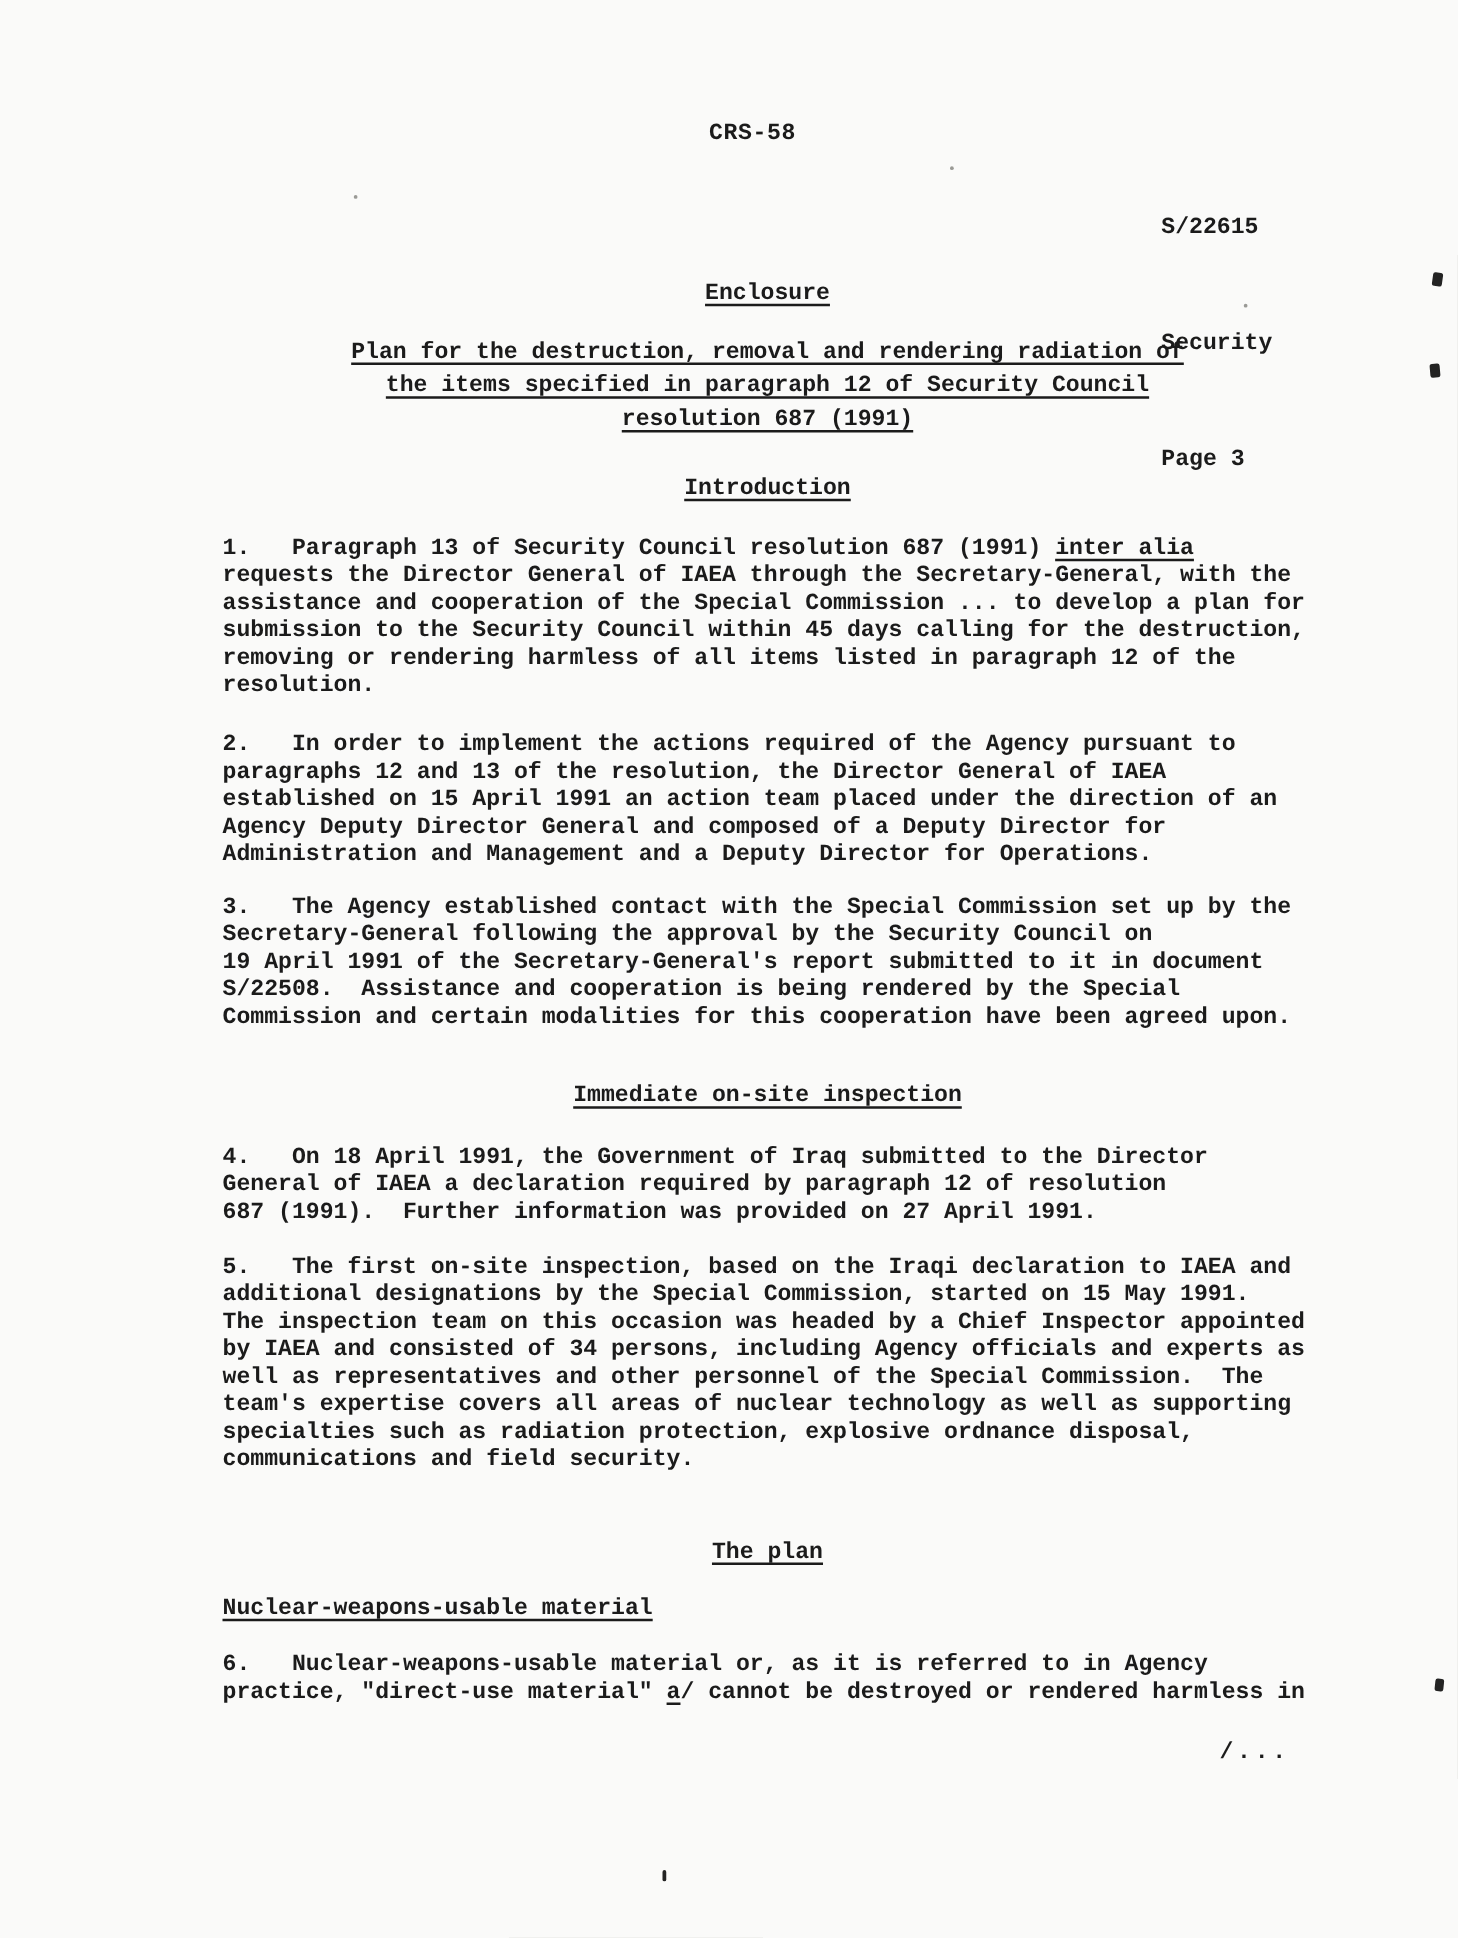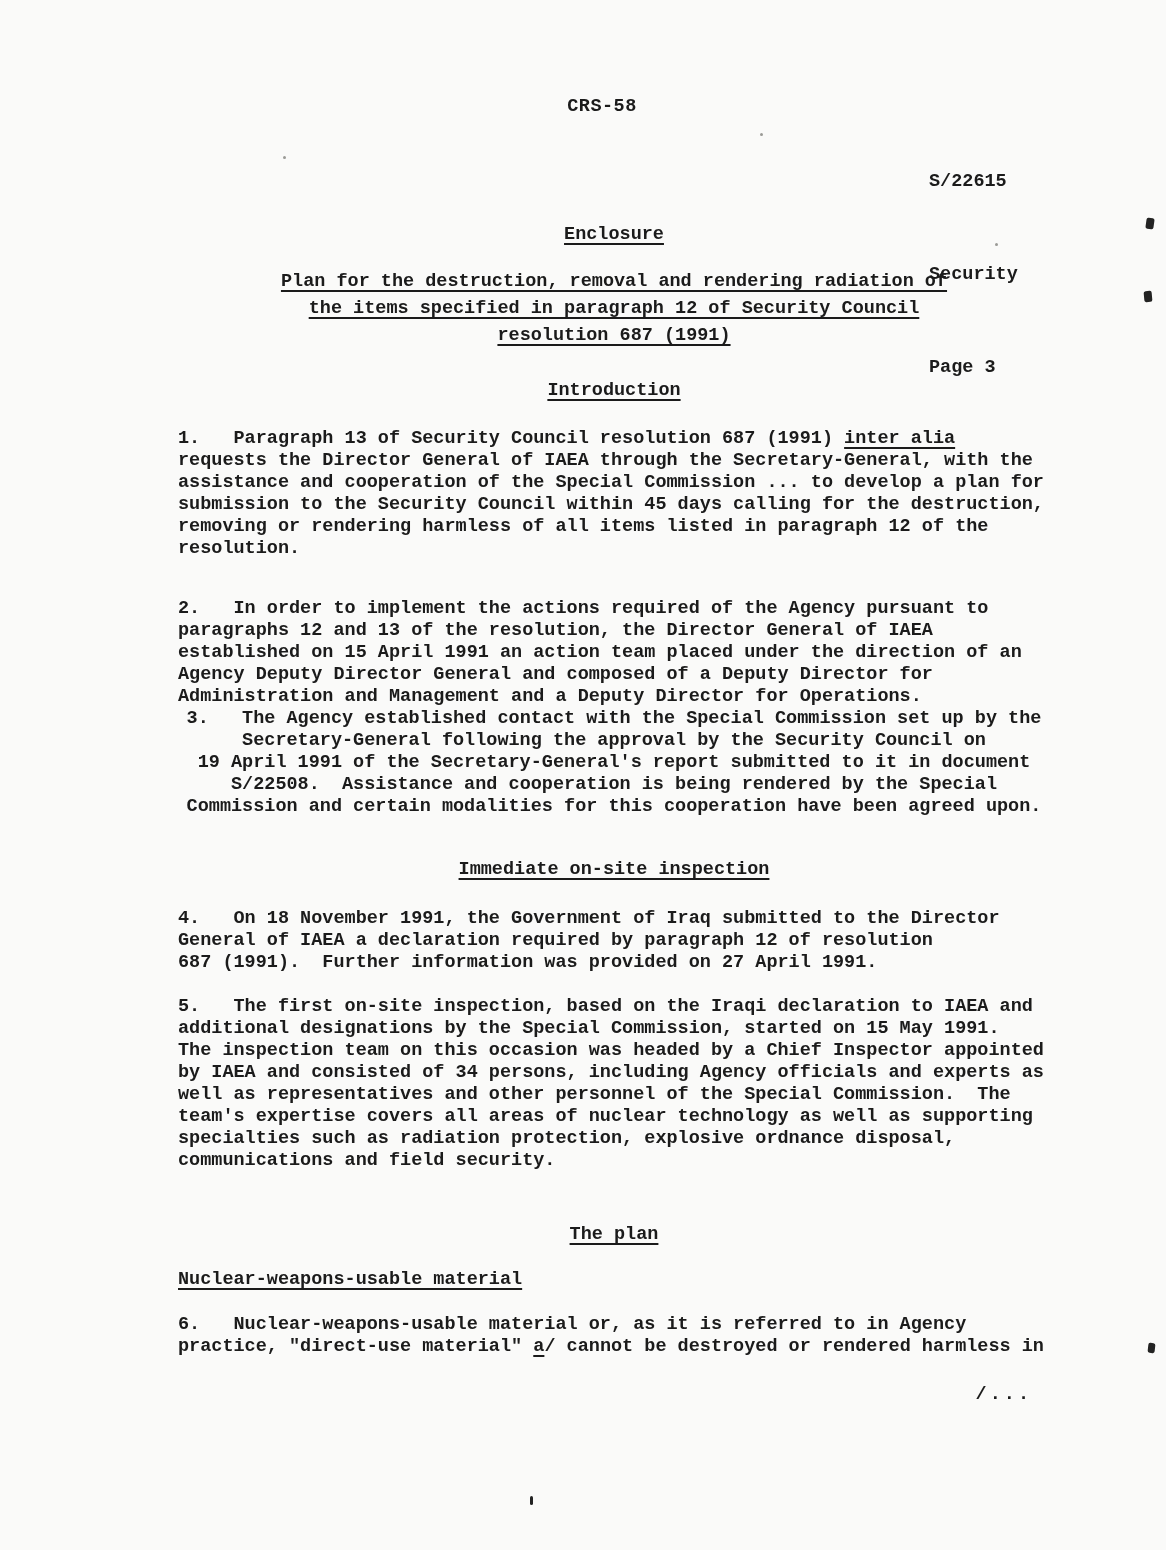--- a/index.html
+++ b/index.html
@@ -46,22 +46,22 @@
     text-underline-offset:4px;
   }
   .para{
     white-space:pre-wrap;
   }
   .title{line-height:27px;}
   .h-enclosure{margin-top:224px;}
   .title{margin-top:22px;}
   .h-introduction{margin-top:31px;}
   .p1{margin-top:26px;}
-  .p2{margin-top:38px;}
-  .p3{text-align:center;}
+  .p2{margin-top:25px;}
+  .p3{margin-top:20px;}
   .h-immediate{margin-top:41px;}
   .p4{margin-top:27px;}
   .p5{margin-top:22px;}
   .h-plan{margin-top:52px;}
   .h-nuclear{margin-top:23px;}
   .p6{margin-top:23px;}
   .cont{
     margin-top:26px;
     text-align:right;
     padding-right:18px;
@@ -99,21 +99,21 @@
     </div>
 
     <div class="center h-introduction"><span class="u">Introduction</span></div>
 
     <p class="para p1"><span>1.   Paragraph 13 of Security Council resolution 687 (1991) </span><span class="u">inter alia</span><br><span>requests the Director General of IAEA through the Secretary-General, with the</span><br><span>assistance and cooperation of the Special Commission ... to develop a plan for</span><br><span>submission to the Security Council within 45 days calling for the destruction,</span><br><span>removing or rendering harmless of all items listed in paragraph 12 of the</span><br><span>resolution.</span></p>
     <p class="para p2"><span>2.   In order to implement the actions required of the Agency pursuant to</span><br><span>paragraphs 12 and 13 of the resolution, the Director General of IAEA</span><br><span>established on 15 April 1991 an action team placed under the direction of an</span><br><span>Agency Deputy Director General and composed of a Deputy Director for</span><br><span>Administration and Management and a Deputy Director for Operations.</span></p>
     <p class="para p3"><span>3.   The Agency established contact with the Special Commission set up by the</span><br><span>Secretary-General following the approval by the Security Council on</span><br><span>19 April 1991 of the Secretary-General's report submitted to it in document</span><br><span>S/22508.  Assistance and cooperation is being rendered by the Special</span><br><span>Commission and certain modalities for this cooperation have been agreed upon.</span></p>
 
     <div class="center h-immediate"><span class="u">Immediate on-site inspection</span></div>
 
-    <p class="para p4"><span>4.   On 18 November 1991, the Government of Iraq submitted to the Director</span><br><span>General of IAEA a declaration required by paragraph 12 of resolution</span><br><span>687 (1991).  Further information was provided on 27 April 1991.</span></p>
+    <p class="para p4"><span>4.   On 18 April 1991, the Government of Iraq submitted to the Director</span><br><span>General of IAEA a declaration required by paragraph 12 of resolution</span><br><span>687 (1991).  Further information was provided on 27 April 1991.</span></p>
     <p class="para p5"><span>5.   The first on-site inspection, based on the Iraqi declaration to IAEA and</span><br><span>additional designations by the Special Commission, started on 15 May 1991.</span><br><span>The inspection team on this occasion was headed by a Chief Inspector appointed</span><br><span>by IAEA and consisted of 34 persons, including Agency officials and experts as</span><br><span>well as representatives and other personnel of the Special Commission.  The</span><br><span>team's expertise covers all areas of nuclear technology as well as supporting</span><br><span>specialties such as radiation protection, explosive ordnance disposal,</span><br><span>communications and field security.</span></p>
 
     <div class="center h-plan"><span class="u">The plan</span></div>
 
     <div class="h-nuclear"><span class="u">Nuclear-weapons-usable material</span></div>
 
     <p class="para p6"><span>6.   Nuclear-weapons-usable material or, as it is referred to in Agency</span><br><span>practice, "direct-use material" </span><span class="u">a</span><span>/ cannot be destroyed or rendered harmless in</span></p>
 
     <div class="cont">/...</div>
   </div>

